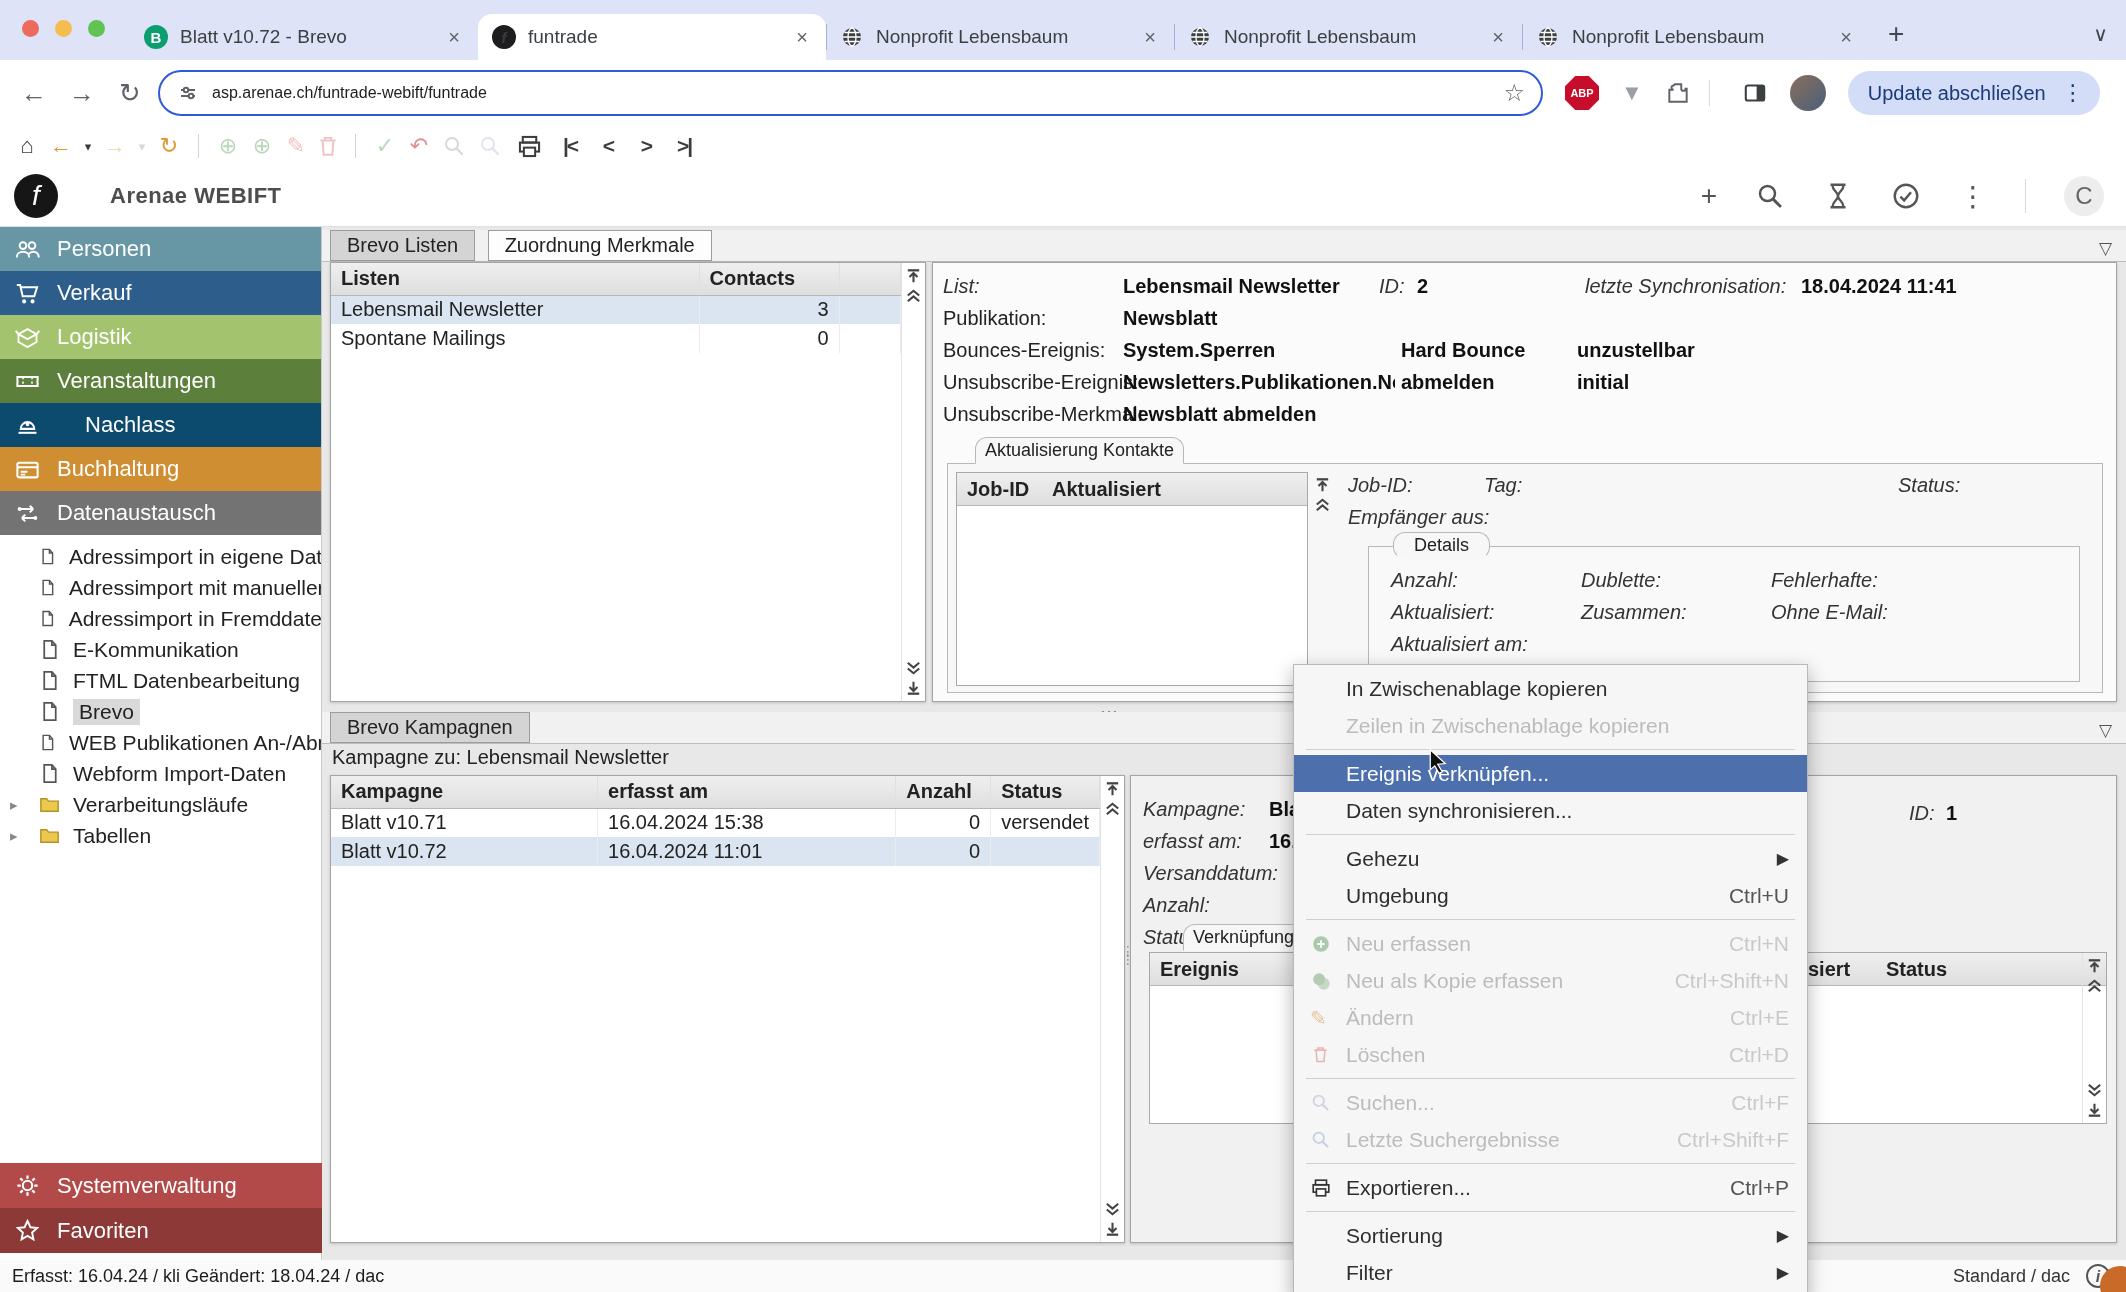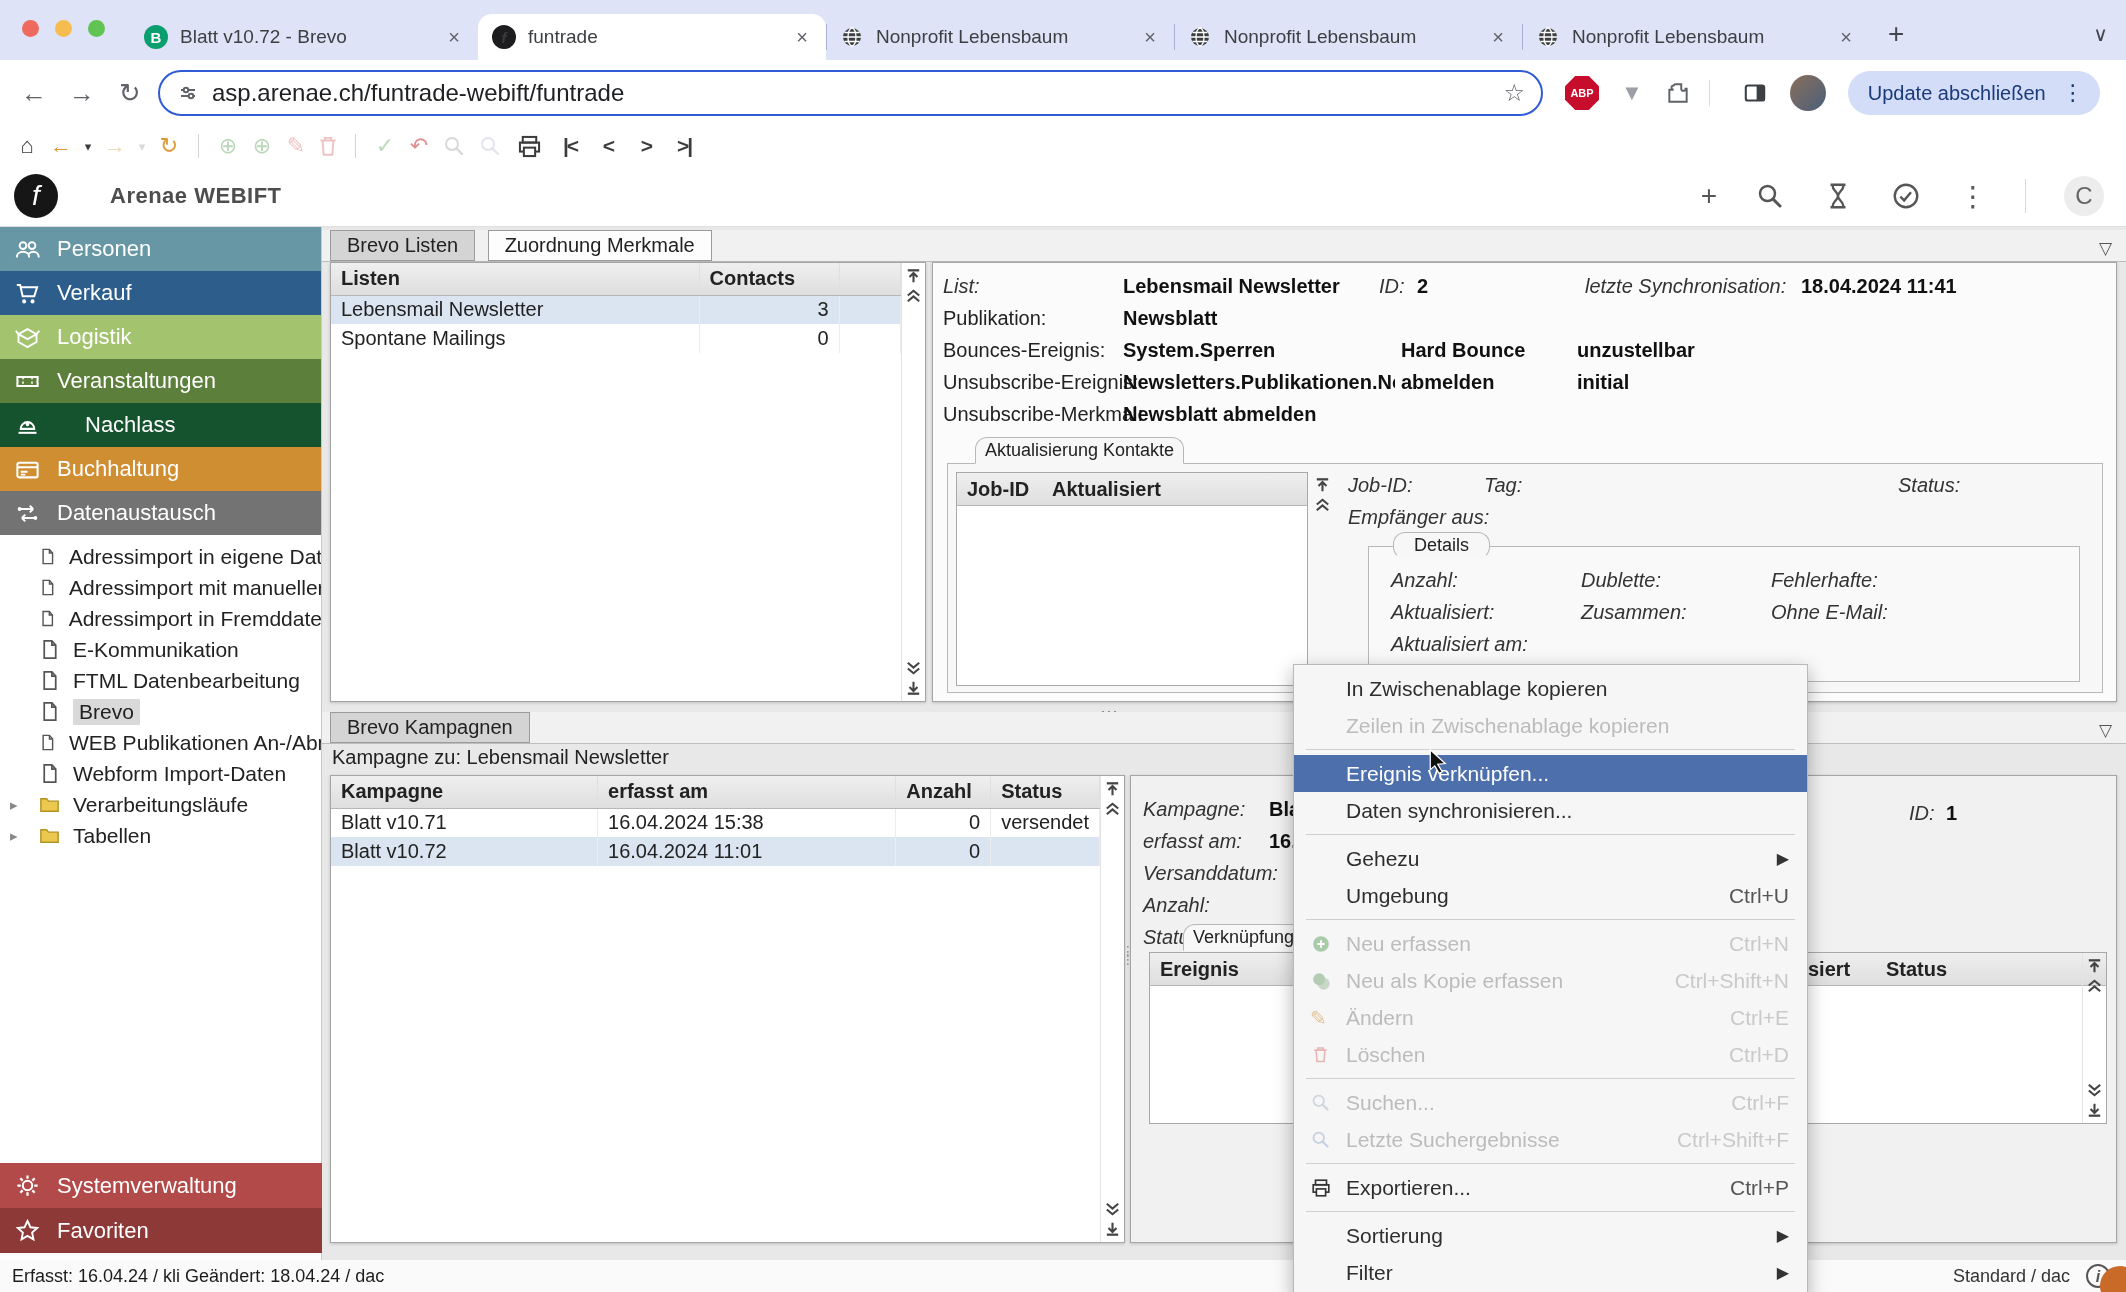--- a/index.html
+++ b/index.html
@@ -22,21 +22,21 @@
   .fav { width:24px; height:24px; border-radius:50%; flex:0 0 auto; display:flex; align-items:center; justify-content:center; font-size:15px; font-weight:bold; color:#fff; }
   .fav.brevo { background:#0b9e6e; }
   .fav.dark  { background:#1d1d1f; font-style:italic; }
   .newtab { font-size:28px; color:#44464d; margin:0 0 10px 18px; }
   .tabchev { position:absolute; right:18px; top:22px; color:#44464d; font-size:20px; }
 
   
   .chromebar { position:absolute; left:0; top:60px; width:2126px; height:66px; background:#fff; display:flex; align-items:center; padding:0 14px; gap:8px; }
   .cico { font-size:26px; color:#5f6368; width:40px; text-align:center; }
   .omnibox { flex:0 0 1385px; height:46px; border:2px solid #2f5bd7; border-radius:24px; background:#fff; display:flex; align-items:center; padding:0 16px; gap:12px; }
-  .omnibox .url { font-size:24px; color:#202124; flex:1; }
+  .omnibox .url { font-size:16px; color:#202124; flex:1; }
   .omnibox .star { font-size:24px; color:#5f6368; }
   .abp { width:34px; height:34px; background:#c70d2c; color:#fff; font-size:11px; font-weight:bold; display:flex; align-items:center; justify-content:center;
          clip-path:polygon(30% 0,70% 0,100% 30%,100% 70%,70% 100%,30% 100%,0 70%,0 30%); margin-left:14px; }
   .vico { color:#9aa0a6; font-size:22px; margin-left:14px; }
   .extico,.spico { margin-left:14px; }
   .cdivider { width:1px; height:26px; background:#dadce0; margin:0 10px; }
   .cavatar { width:36px; height:36px; border-radius:50%; background:linear-gradient(135deg,#8a6f5c,#4a5f7a); }
   .updatebtn { margin-left:14px; height:44px; background:#d3ddf8; border-radius:22px; display:flex; align-items:center; padding:0 10px 0 20px; gap:10px; }
   .updatebtn .t { color:#1b3a7a; font-size:20px; }
   .updatebtn .k { color:#1b3a7a; font-size:22px; padding:0 6px; }
@@ -403,21 +403,21 @@
           <use href="#s-box"></use>
         </svg>
       <span>Logistik</span>
     </div>
     <div class="mod" style="background-color: rgb(92, 127, 60);">
       <svg class="ic" width="27" height="27" color="#fff">
           <use href="#s-ticket"></use>
         </svg>
       <span>Veranstaltungen</span>
     </div>
-    <div class="mod" style="background-color: #14532d; gap: 44px;">
+    <div class="mod" style="background-color: #0c4a6e; gap: 44px;">
       <svg class="ic" width="27" height="27" color="#fff">
           <use href="#s-lamp"></use>
         </svg>
       <span>Nachlass</span>
     </div>
     <div class="mod" style="background-color: rgb(207, 142, 49);">
       <svg class="ic" width="27" height="27" color="#fff">
           <use href="#s-card"></use>
         </svg>
       <span>Buchhaltung</span>

